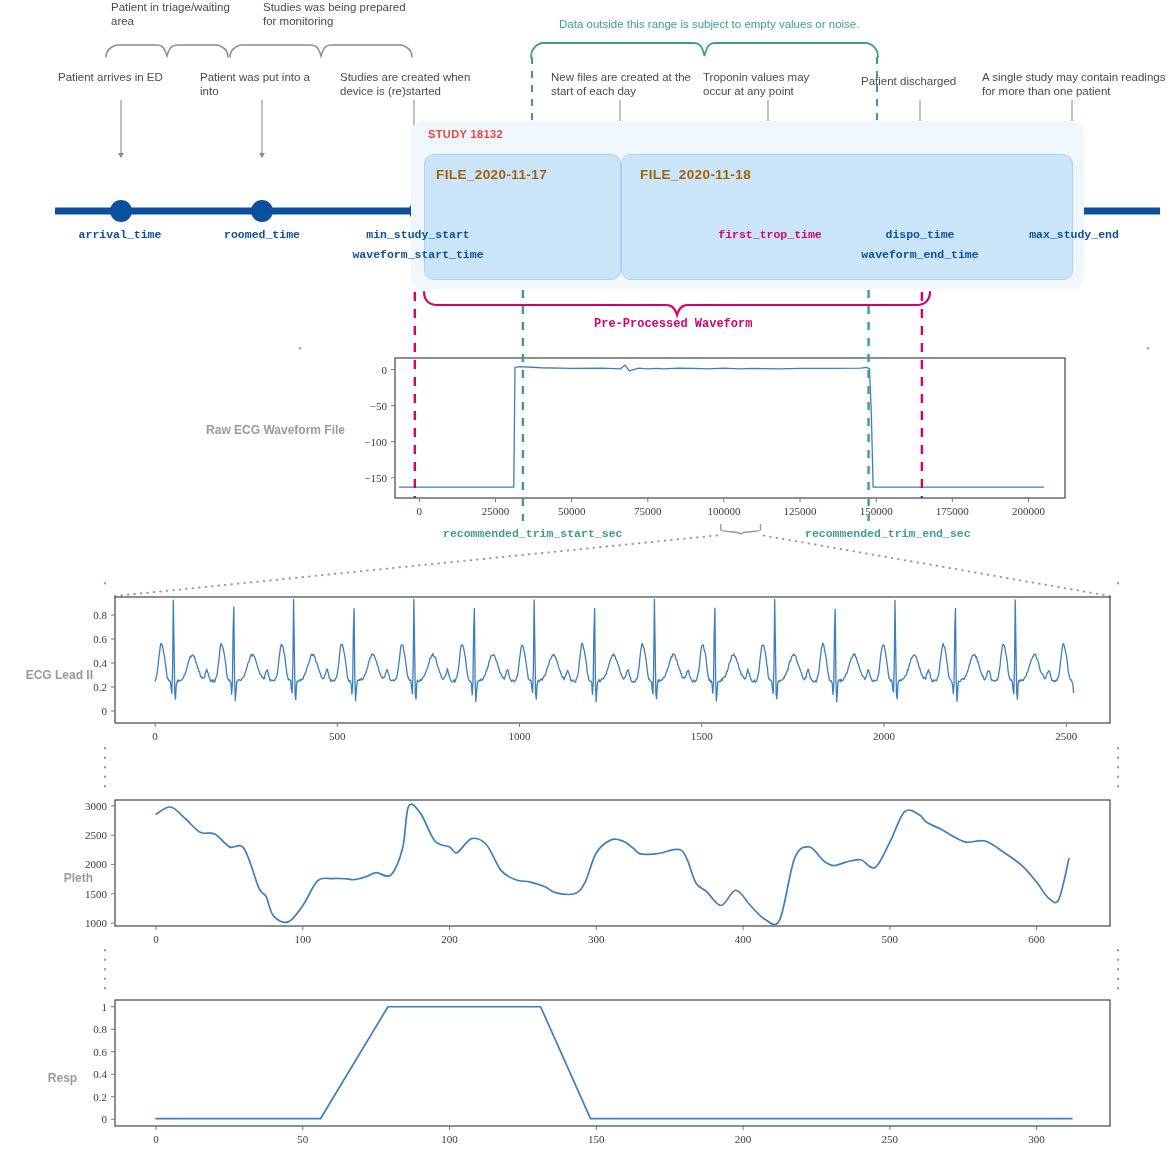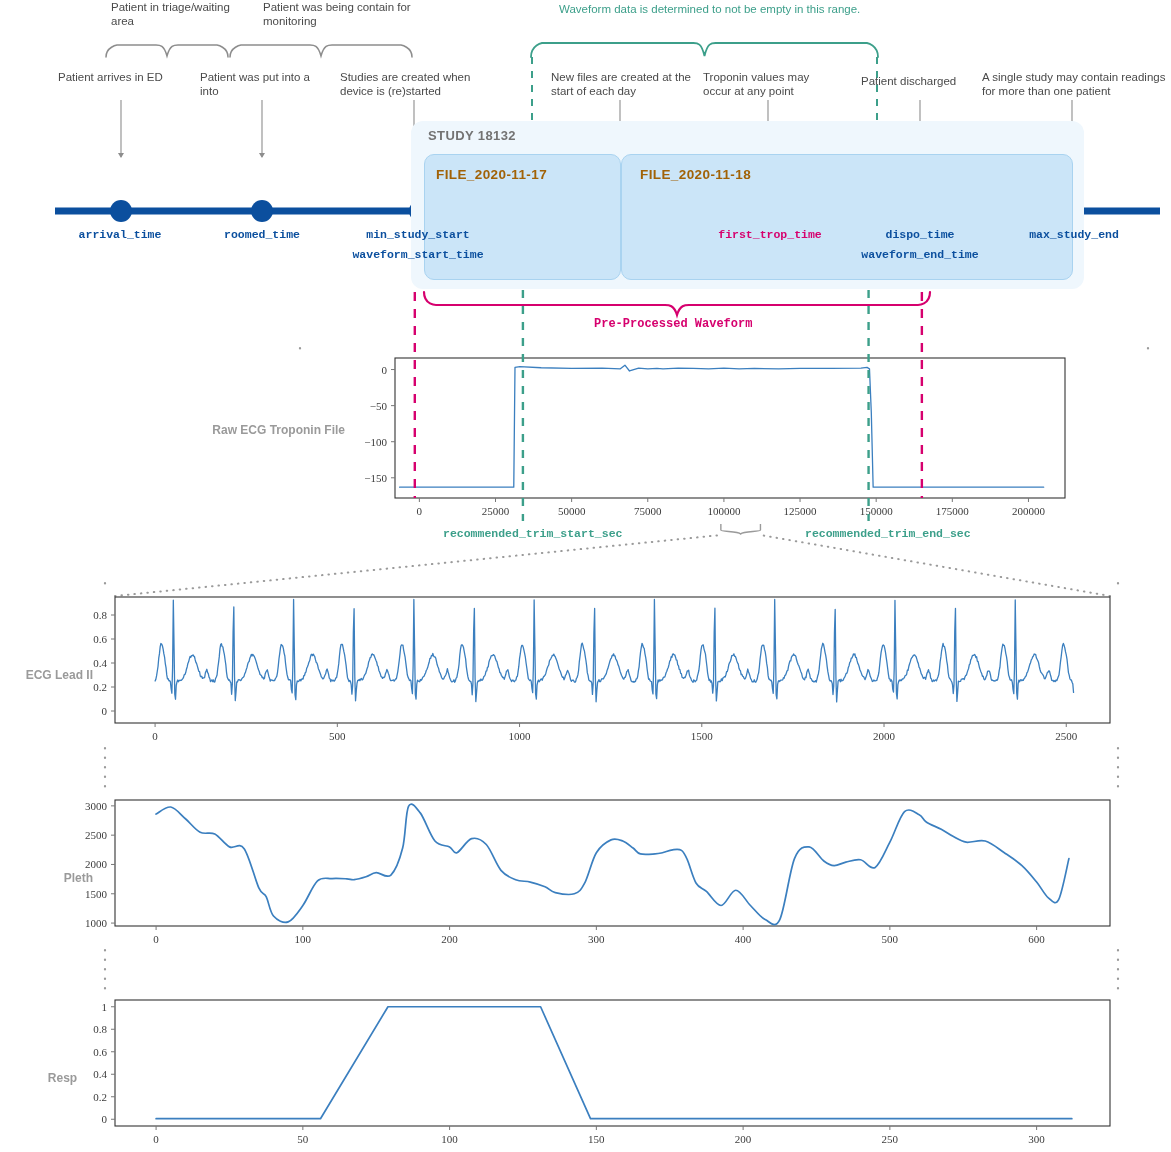--- a/index.html
+++ b/index.html
@@ -28,21 +28,21 @@
   
   .studybox{
     position:absolute;border-radius:12px;background:#eff7fd;
   }
   .filebox{
     position:absolute;border-radius:10px;background:#cbe5f8;
     border:1px solid #a9d3f0;
   }
   .boxlabel{
     position:absolute;font-family:"Liberation Sans", sans-serif;
-    font-size:13px;font-weight:bold;color:#737373;letter-spacing:.4px;white-space:nowrap;
+    font-size:11px;font-weight:bold;color:#ef4444;letter-spacing:.4px;white-space:nowrap;
   }
   .boxlabel.file{color:#a16207;font-size:13.5px;}
 
   .brace-label{
     position:absolute;font-family:"Liberation Mono", monospace;
     font-size:12px;font-weight:bold;color:#d6006e;white-space:nowrap;
   }
   .trimlabel{
     position:absolute;font-family:"Liberation Mono", monospace;
     font-size:11.5px;font-weight:bold;color:#3c9f8a;white-space:nowrap;
@@ -252,23 +252,23 @@
         <line x1="105" y1="950" x2="105" y2="994" stroke="#9a9a9a" stroke-width="2.2" stroke-dasharray="0.5 9" stroke-linecap="round"></line>
         <line x1="1118" y1="950" x2="1118" y2="994" stroke="#9a9a9a" stroke-width="2.2" stroke-dasharray="0.5 9" stroke-linecap="round"></line>
         <line x1="105" y1="583" x2="105" y2="591" stroke="#9a9a9a" stroke-width="2.2" stroke-dasharray="0.5 9" stroke-linecap="round"></line>
         <line x1="1118" y1="583" x2="1118" y2="591" stroke="#9a9a9a" stroke-width="2.2" stroke-dasharray="0.5 9" stroke-linecap="round"></line>
         <line x1="300" y1="348" x2="300" y2="356" stroke="#9a9a9a" stroke-width="2.2" stroke-dasharray="0.5 9" stroke-linecap="round"></line>
         <line x1="1148" y1="348" x2="1148" y2="356" stroke="#9a9a9a" stroke-width="2.2" stroke-dasharray="0.5 9" stroke-linecap="round"></line>
       </g>
     </svg>
 
   <div class="ann" style="left:111px;top:0px;width:122px;">Patient in triage/waiting area</div>
-  <div class="ann" style="left:263px;top:0px;width:148px;">Patient was being contain for monitoring</div>
-
-  <div class="ann green" style="left:559px;top:2px;width:400px;">Waveform data is determined to not be empty in this range.</div>
+  <div class="ann" style="left:263px;top:0px;width:148px;">Studies was being prepared for monitoring</div>
+
+  <div class="ann green" style="left:559px;top:17px;width:400px;">Data outside this range is subject to empty values or noise.</div>
 
   <div class="ann" style="left:58px;top:70px;width:130px;">Patient arrives in ED</div>
   <div class="ann" style="left:200px;top:70px;width:126px;">Patient was put into a into</div>
   <div class="ann" style="left:340px;top:70px;width:150px;">Studies are created when device is (re)started</div>
   <div class="ann" style="left:551px;top:70px;width:150px;">New files are created at the start of each day</div>
   <div class="ann" style="left:703px;top:70px;width:134px;">Troponin values may occur at any point</div>
   <div class="ann" style="left:861px;top:74px;width:118px;">Patient discharged</div>
   <div class="ann" style="left:982px;top:70px;width:186px;">A single study may contain readings for more than one patient</div>
 
   <div class="studybox" style="left:411px;top:121px;width:673px;height:168px;"></div>
@@ -287,18 +287,18 @@
   <div class="mklabel pink" style="left:698px;top:228px;width:144px;">first_trop_time</div>
   <div class="mklabel" style="left:854px;top:228px;width:132px;">dispo_time</div>
   <div class="mklabel" style="left:854px;top:248px;width:132px;">waveform_end_time</div>
   <div class="mklabel" style="left:1004px;top:228px;width:140px;">max_study_end</div>
 
   <div class="brace-label" style="left:594px;top:317px;">Pre-Processed Waveform</div>
 
   <div class="trimlabel" style="left:443px;top:527px;">recommended_trim_start_sec</div>
   <div class="trimlabel" style="left:805px;top:527px;">recommended_trim_end_sec</div>
 
-  <div class="rowlabel" style="left:200px;top:423px;width:145px;">Raw ECG Troponin File</div>
+  <div class="rowlabel" style="left:200px;top:423px;width:145px;">Raw ECG Waveform File</div>
   <div class="rowlabel" style="left:0px;top:668px;width:93px;">ECG Lead II</div>
   <div class="rowlabel" style="left:0px;top:871px;width:93px;">Pleth</div>
   <div class="rowlabel" style="left:16px;top:1071px;width:93px;text-align:center;">Resp</div>
 
 </div>
 
 </body></html>

